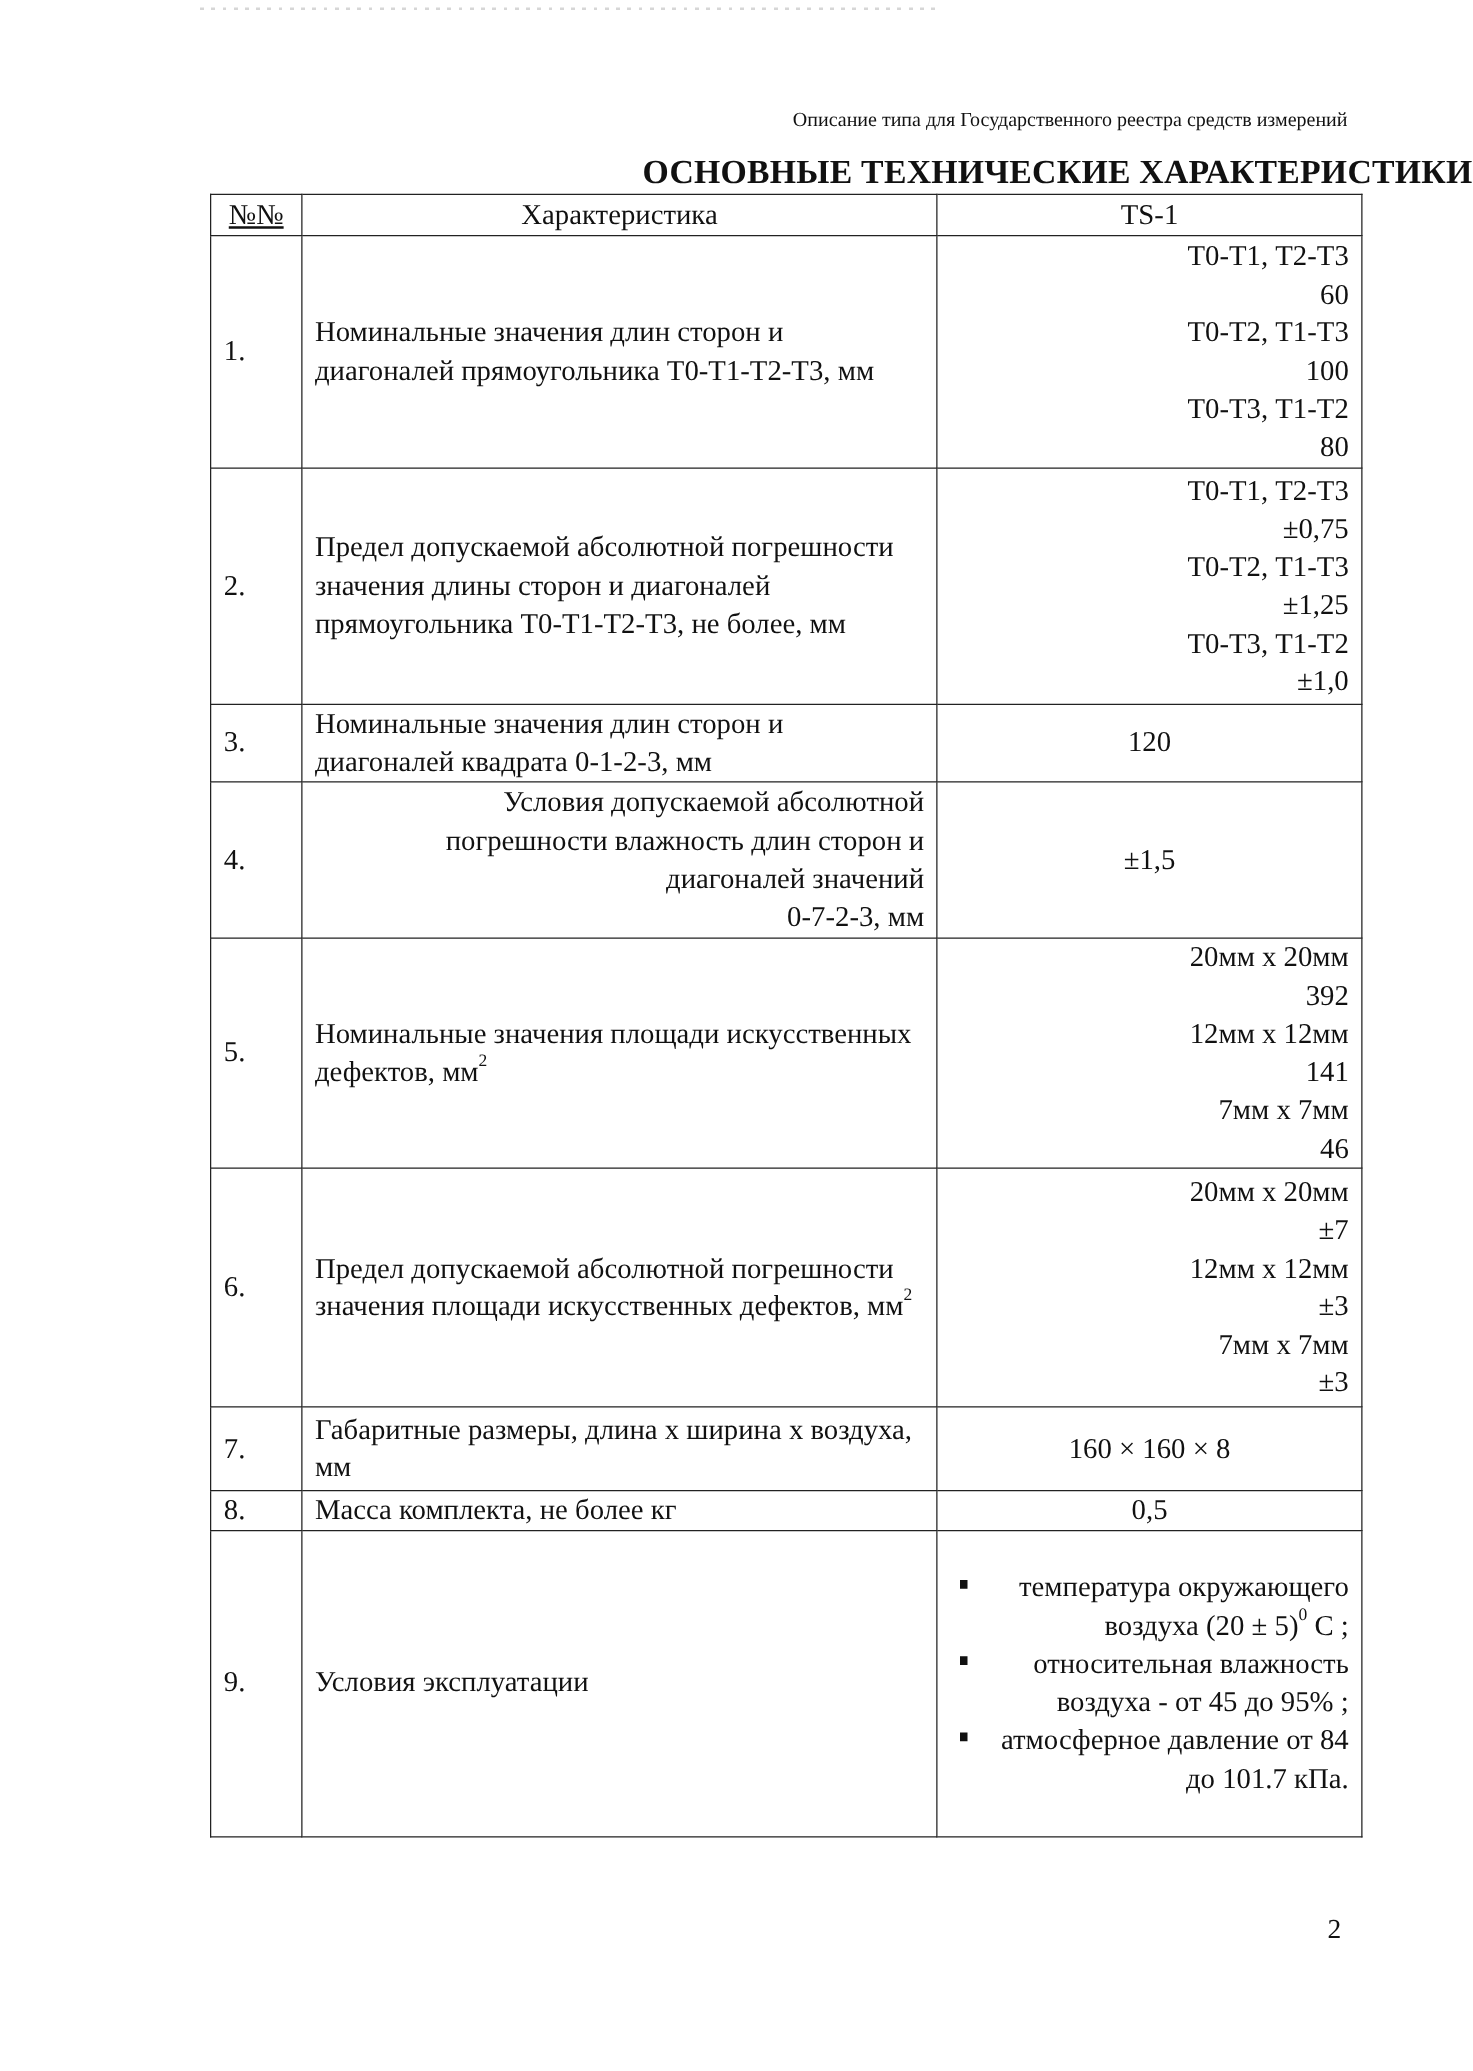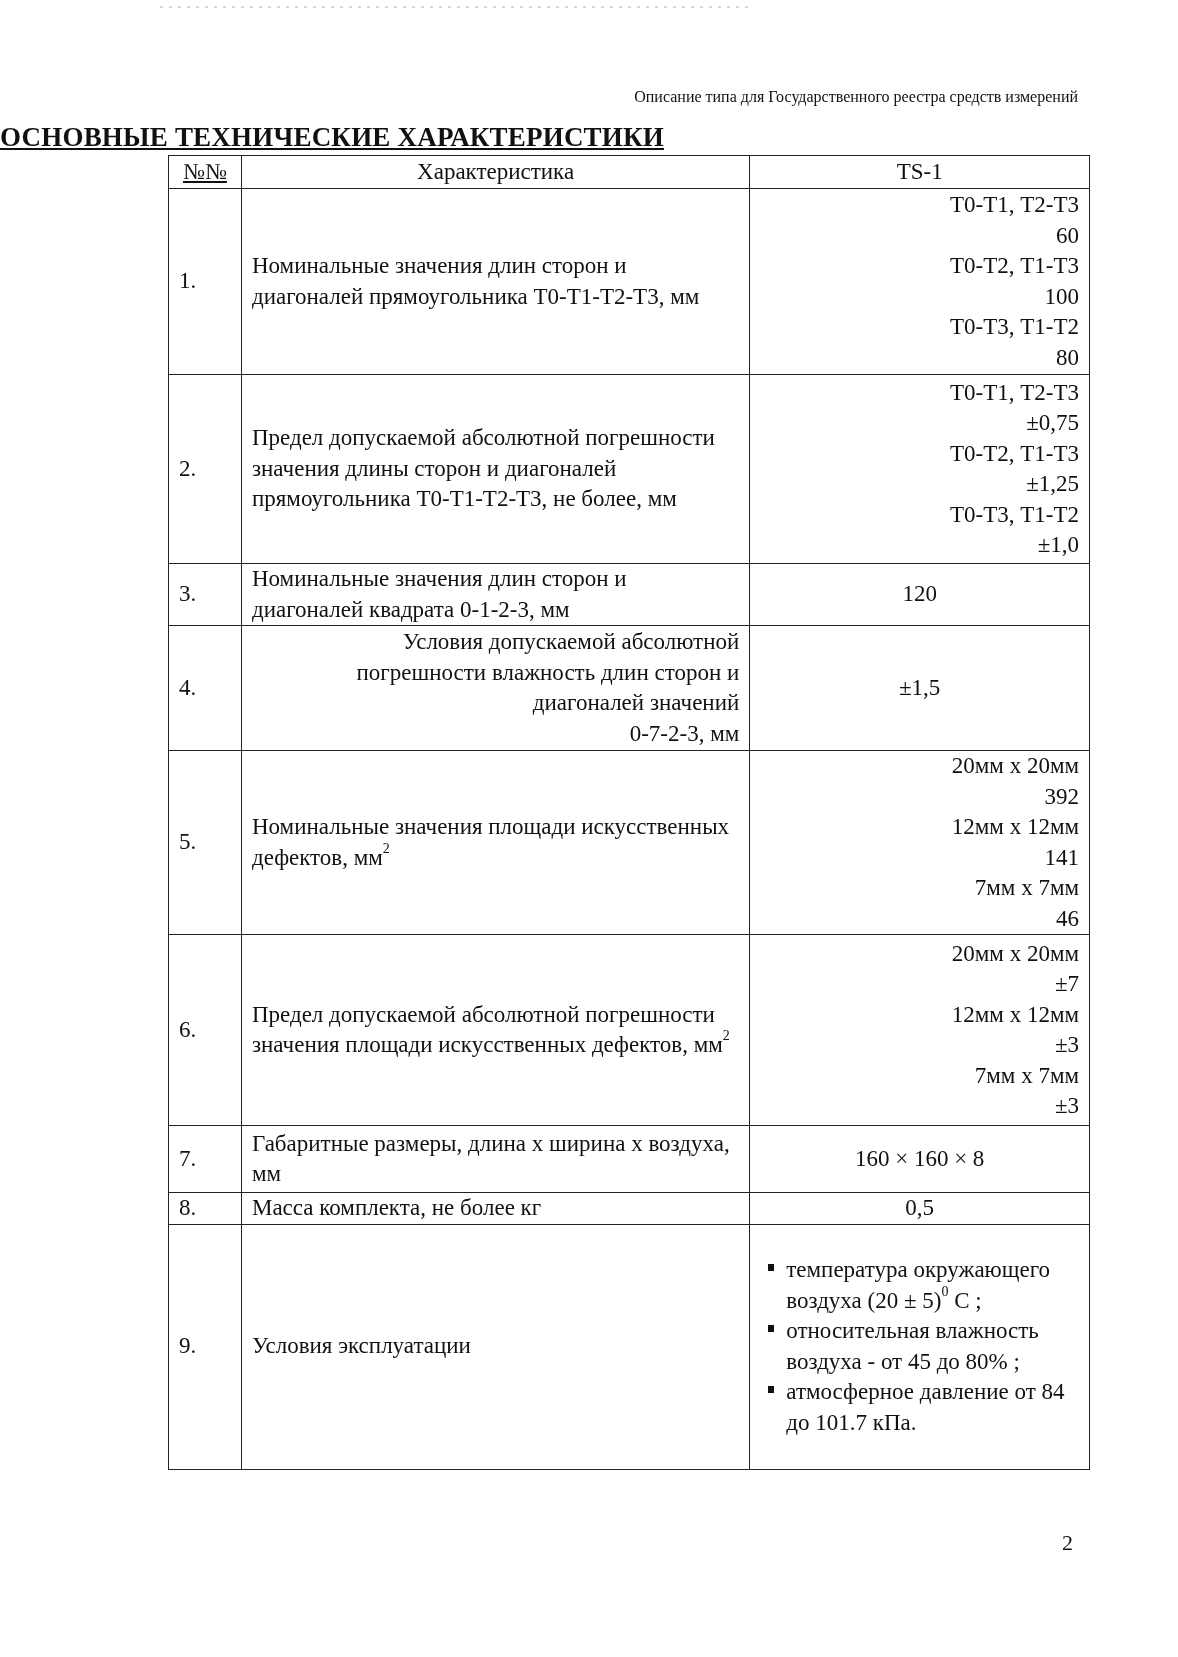--- a/index.html
+++ b/index.html
@@ -12,23 +12,22 @@
       position: absolute; top: 6px; left: 160px; width: 590px; height: 2px;
       background: repeating-linear-gradient(90deg, #bbb 0 3px, transparent 3px 9px);
       opacity: 0.6;
     }
     .running-header {
       position: absolute; top: 84px; right: 100px;
       font-size: 16px; line-height: 26px; white-space: nowrap;
     }
     .doc-title {
       position: absolute; top: 122px; left: 0; width: 1178px;
-      text-align: left; font-weight: bold; font-size: 27px; line-height: 30px;
+      text-align: right; font-weight: bold; font-size: 27px; line-height: 30px;
       letter-spacing: 0.2px;
-      text-decoration: underline;
     }
     table.spec {
       position: absolute; top: 155px; left: 168px;
       width: 922px; border-collapse: collapse;
       font-size: 23px; line-height: 30.5px;
     }
     table.spec td, table.spec th {
       border: 1.5px solid #222;
       padding: 0 10px;
       vertical-align: middle;
@@ -37,21 +36,21 @@
     col.c-num { width: 73px; }
     col.c-char { width: 509px; }
     col.c-val { width: 340px; }
     th { height: 32px; text-align: center; }
     th.h-num { text-decoration: underline; padding: 0 4px; }
     td.num { text-align: left; padding-left: 12px; }
     td.val { text-align: center; }
     .vline { display: block; text-align: right; }
     sup { font-size: 14px; line-height: 0; position: relative; top: -3px; vertical-align: super; }
     ul.cond { list-style: none; margin: 0; padding: 0 0 0 26px; text-align: left; }
-    ul.cond li { position: relative; }
+    ul.cond li { position: relative; text-align: right; }
     ul.cond li::before {
       content: ""; position: absolute; left: -18px; top: 9px;
       width: 6px; height: 7px; background: #111;
     }
     .page-number {
       position: absolute; top: 1530px; left: 1062px;
       font-size: 22px;
     }
     .r1 { height: 186px; } .r2 { height: 189px; } .r3 { height: 62px; }
     .r4 { height: 125px; } .r5 { height: 184px; } .r6 { height: 191px; }
@@ -161,21 +160,21 @@
       <td>Масса комплекта, не более кг</td>
       <td class="val">0,5</td>
     </tr>
 
     <tr class="r9">
       <td class="num">9.</td>
       <td>Условия эксплуатации</td>
       <td class="val">
         <ul class="cond">
           <li><span>температура окружающего воздуха (20 ± 5)</span><sup>0</sup><span> C ;</span></li>
-          <li><span>относительная влажность воздуха - от 45 до 80% ;</span></li>
+          <li><span>относительная влажность воздуха - от 45 до 95% ;</span></li>
           <li><span>атмосферное давление от 84 до 101.7 кПа.</span></li>
         </ul>
       </td>
     </tr>
   </tbody>
 </table>
 
 <div class="page-number">2</div>
 
 </body></html>

